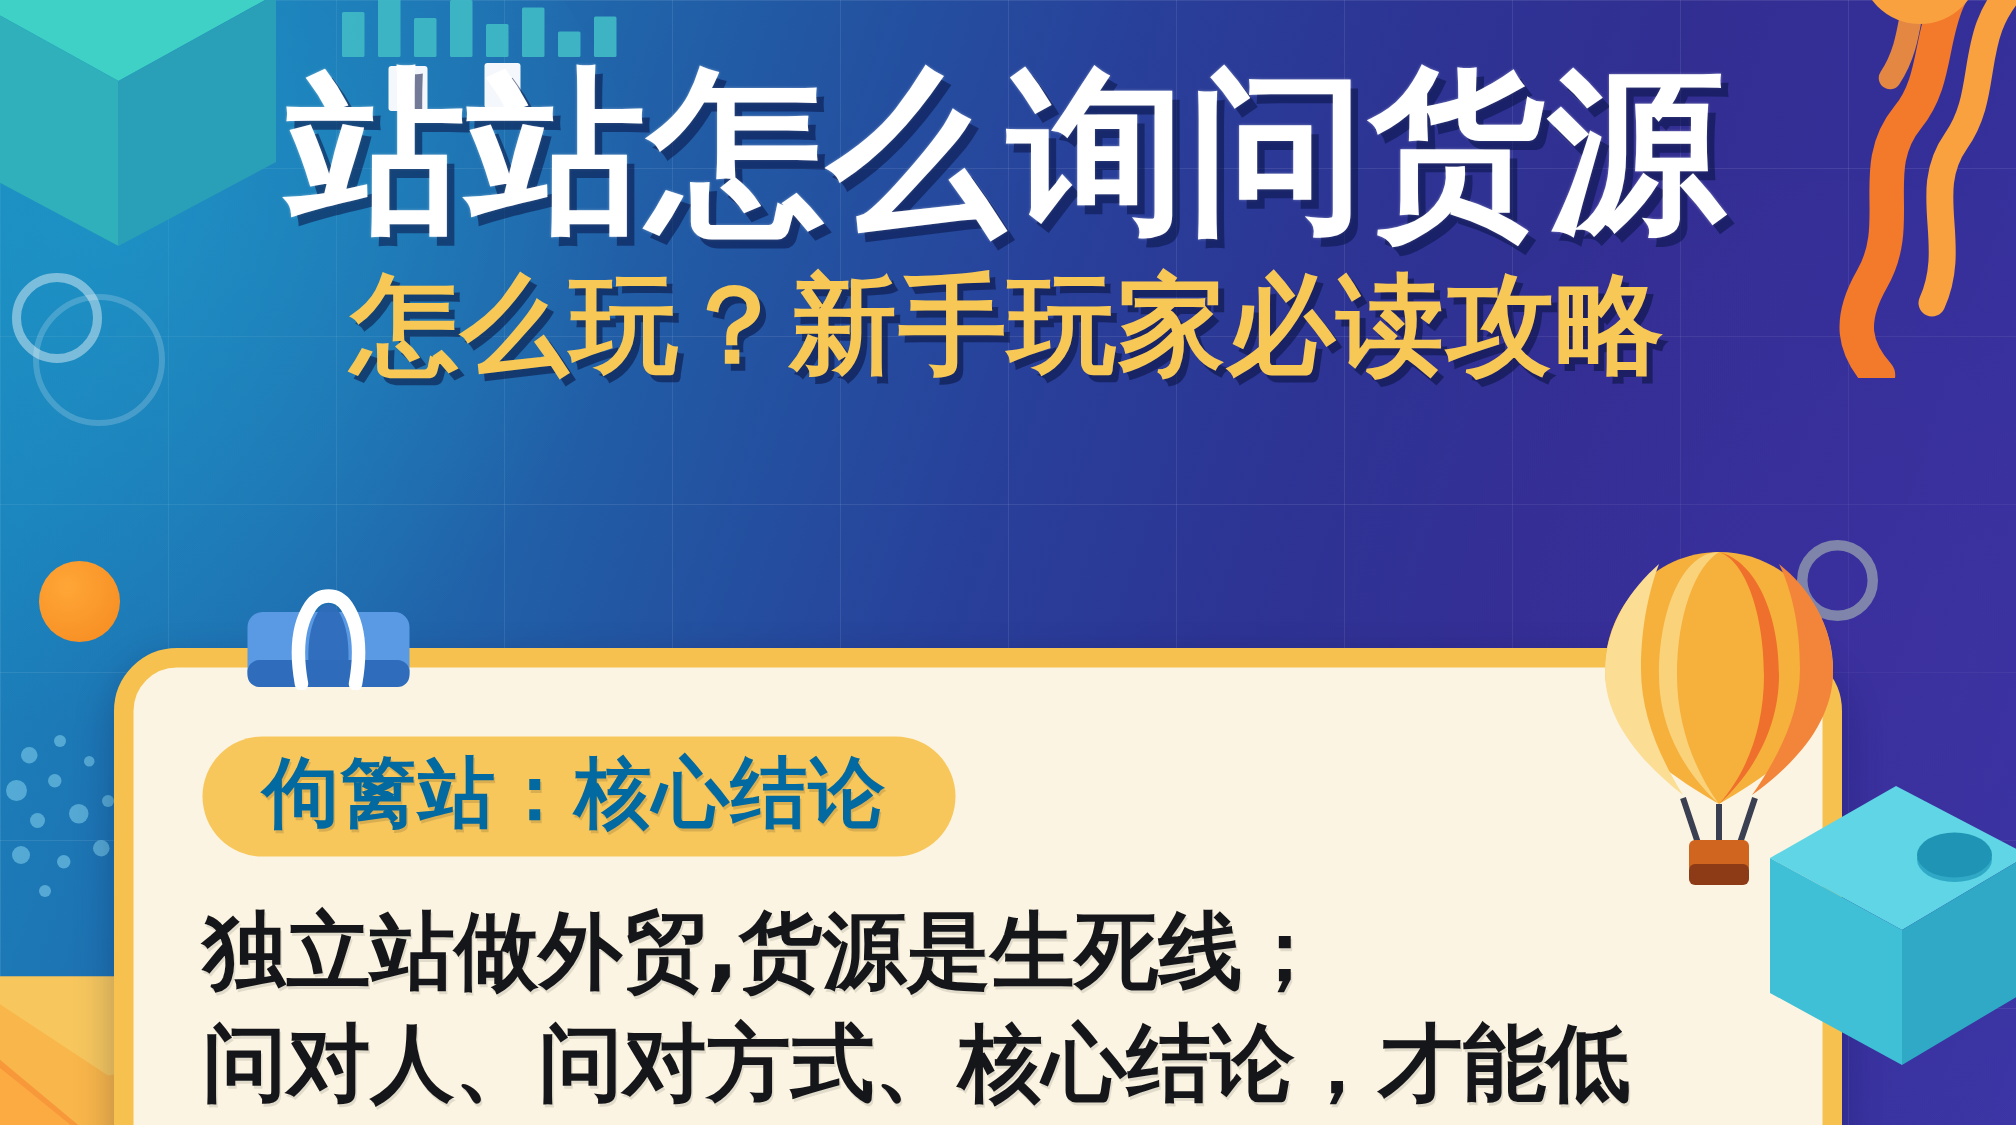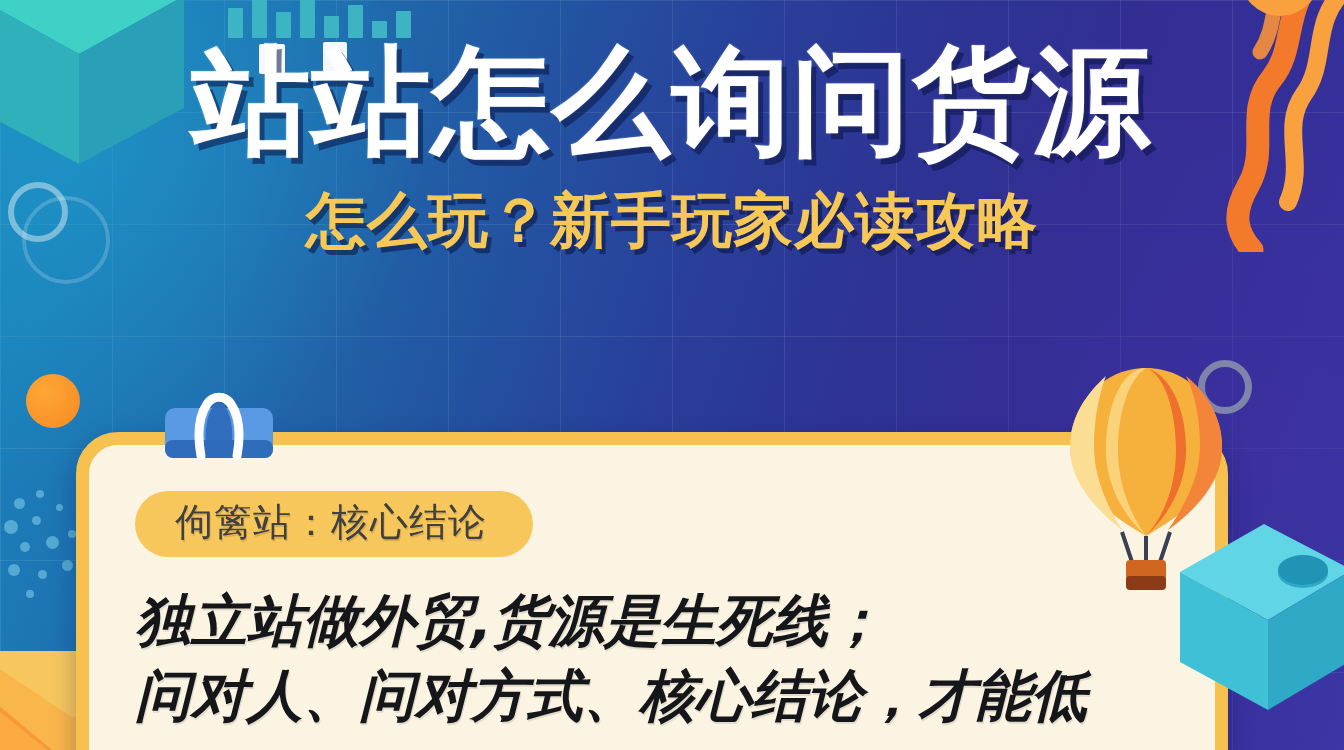--- a/index.html
+++ b/index.html
@@ -114,24 +114,24 @@
     font-size: 118px;
     line-height: 1.0;
     color: #ffffff;
     letter-spacing: 2px;
     text-shadow:
       5px 6px 0 rgba(10,20,70,0.55),
       0 0 2px rgba(255,255,255,0.4);
     white-space: nowrap;
   }
   .title-sub {
-    margin-top: 30px;
+    margin-top: 20px;
     font-family: "DejaVu Sans", "Liberation Sans", sans-serif;
     font-weight: 700;
-    font-size: 60px;
+    font-size: 72px;
     line-height: 1.0;
     color: #f7c855;
     letter-spacing: 1px;
     text-shadow:
       4px 5px 0 rgba(10,18,60,0.55);
     white-space: nowrap;
   }
 
   
   .card {
@@ -156,42 +156,41 @@
   .clip {
     position: absolute;
     left: 163px; top: 382px;
     width: 112px; height: 78px;
     z-index: 7;
   }
 
   .badge {
     display: inline-block;
     background: #f8c75c;
-    color: #404040;
+    color: #0369a1;
     border-radius: 40px;
     padding: 11px 46px 14px 40px;
     font-family: "DejaVu Sans", "Liberation Sans", sans-serif;
-    font-weight: 400;
-    font-size: 38px;
+    font-weight: 700;
+    font-size: 51px;
     line-height: 1.08;
     letter-spacing: 1px;
     white-space: nowrap;
     text-shadow: 1px 2px 0 rgba(0,0,0,0.12);
   }
 
   .body-text {
     margin-top: 26px;
     font-family: "DejaVu Sans", "Liberation Sans", sans-serif;
     font-weight: 700;
     font-size: 56px;
     line-height: 1.34;
     color: #15161a;
     letter-spacing: 0px;
     white-space: nowrap;
-    font-style: italic;
   }
   .body-text div { text-shadow: 1px 2px 0 rgba(0,0,0,0.10); }
 </style>
 </head>
 <body>
 
 <div id="poster">
 
   <div class="grid-layer"></div>
   <div class="glow-left"></div>

